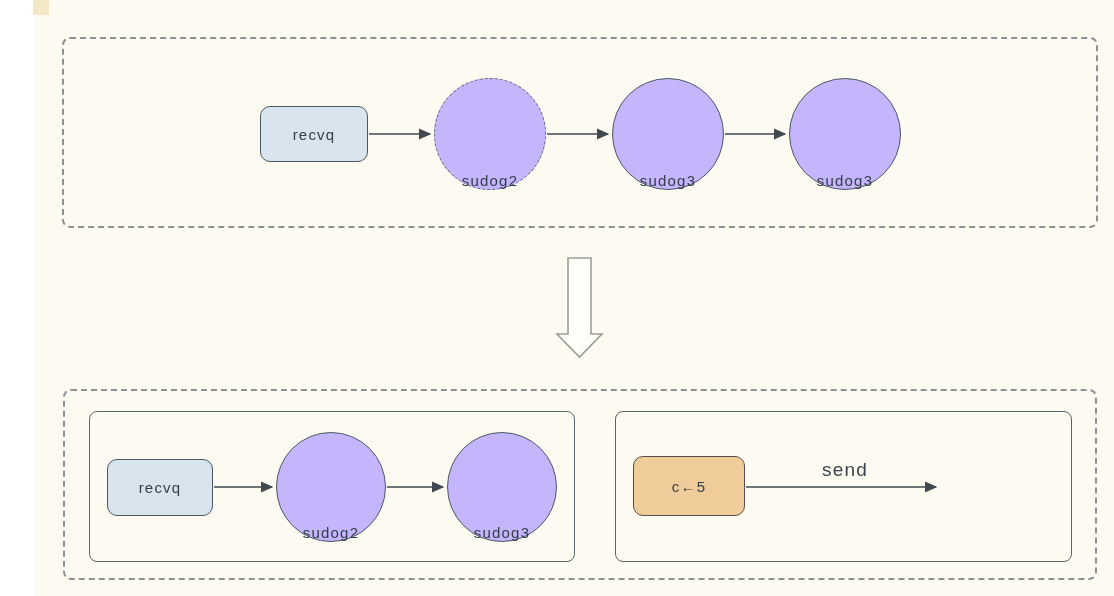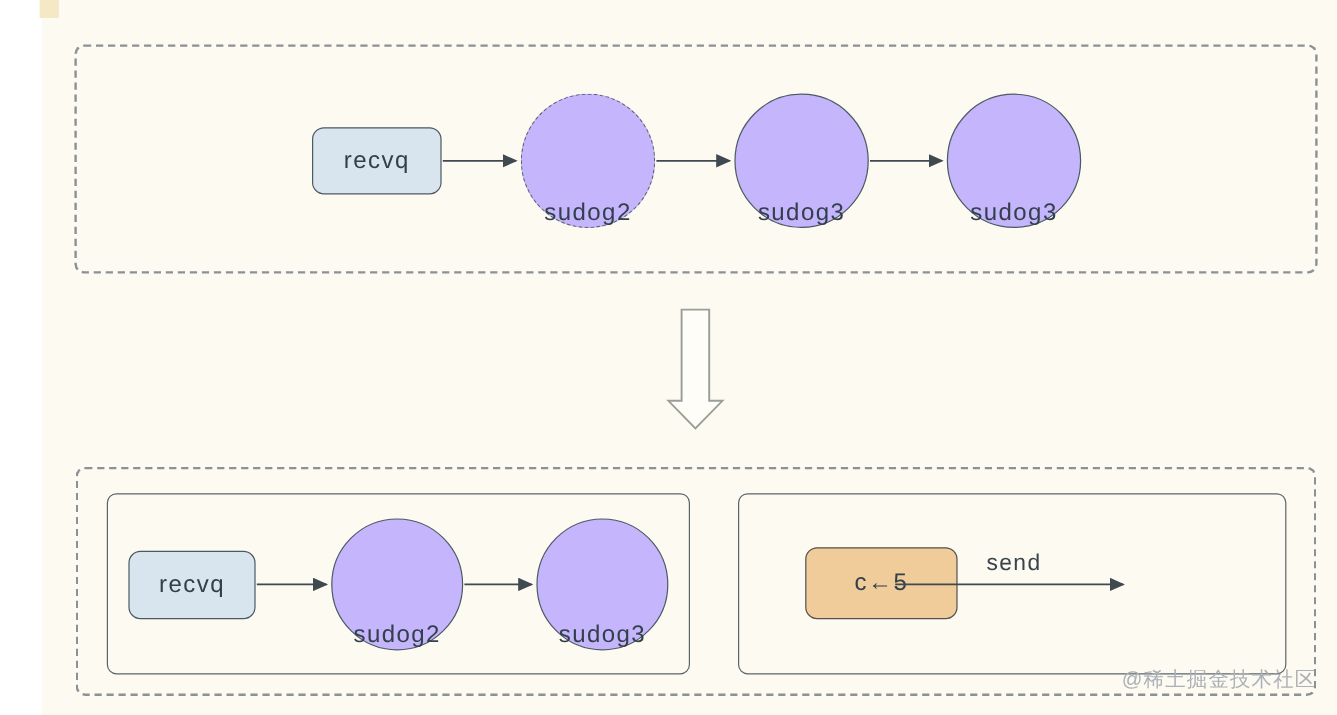--- a/index.html
+++ b/index.html
@@ -37,41 +37,40 @@
   .solid-box {
     position: absolute;
     border: 1.5px solid #5A646B;
     border-radius: 8px;
     background: transparent;
   }
   #after-left-box  { left: 89px;  top: 411px; width: 486px; height: 151px; }
   #after-right-box { left: 615px; top: 411px; width: 457px; height: 151px; }
 
   .node-label-text {
-    font-size: 20px;
+    font-size: 15px;
     letter-spacing: 1.2px;
     color: #33404A;
   }
 
   .rect-node {
     position: absolute;
     background: #D8E5EE;
     border: 1.5px solid #4C5963;
     border-radius: 10px;
     display: flex;
     align-items: center;
     justify-content: center;
   }
   #recvq-top    { left: 260px; top: 106px; width: 108px; height: 56px; }
   #recvq-bottom { left: 107px; top: 459px; width: 106px; height: 57px; }
   #channel-box  {
-    left: 633px; top: 456px; width: 127px; height: 60px;
+    left: 633px; top: 456px; width: 112px; height: 60px;
     background: #F0CC9B;
     border: 1.5px solid #55504A;
-    margin-left: 38px;
   }
 
   .circle-node {
     position: absolute;
     background: #c4b5fd;
     border: 1.6px solid #4C5963;
     border-radius: 50%;
     display: flex;
     align-items: flex-end;
     justify-content: center;
@@ -171,15 +170,14 @@
     <line x1="725" y1="134" x2="785" y2="134" stroke="#40494F" stroke-width="1.4" marker-end="url(#ah)"></line>
 
     <polygon points="568,258 591,258 591,334 602,334 579.5,357 557,334 568,334" fill="#FEFDF8" stroke="#9A9E98" stroke-width="1.6"></polygon>
 
     <line x1="214" y1="487" x2="272" y2="487" stroke="#40494F" stroke-width="1.4" marker-end="url(#ah)"></line>
     <line x1="387" y1="487" x2="443" y2="487" stroke="#40494F" stroke-width="1.4" marker-end="url(#ah)"></line>
 
     <line x1="746" y1="487" x2="936" y2="487" stroke="#40494F" stroke-width="1.4" marker-end="url(#ah)"></line>
   </svg>
 
-  <div class="watermark">@稀土掘金技术社区</div>
 
 </div>
 
 </body></html>

